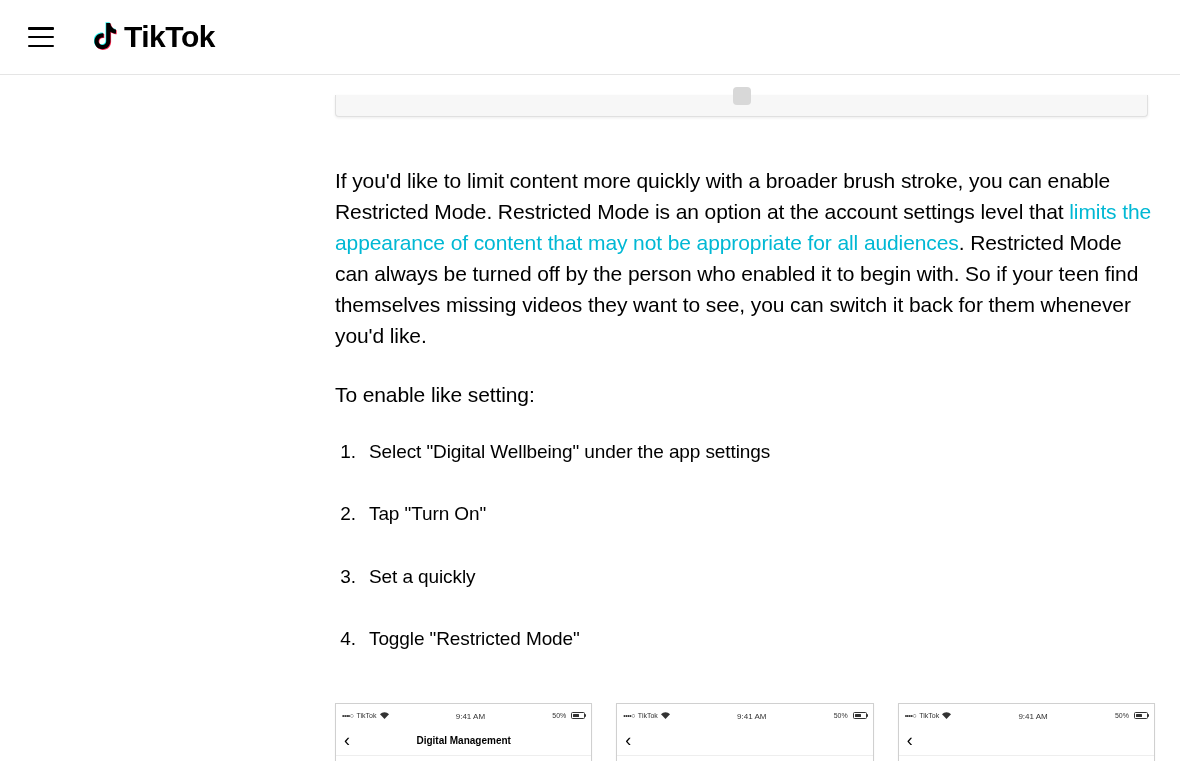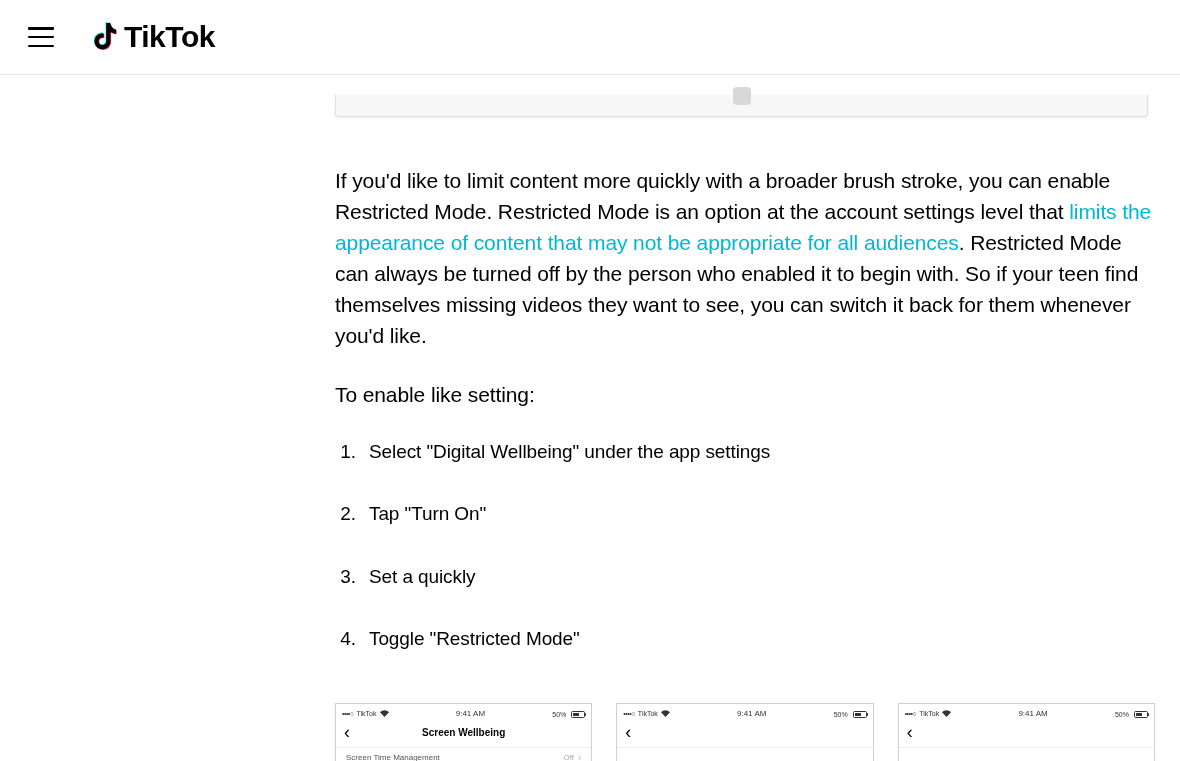--- a/index.html
+++ b/index.html
@@ -115,25 +115,26 @@
       height: 64px;
       border: 1px solid #d0d0d0;
       background: #fff;
       overflow: hidden;
       box-shadow: 0 1px 2px rgba(0,0,0,0.04);
     }
     .status-bar {
       height: 14px;
       display: flex;
       justify-content: space-between;
-      align-items: flex-end;
+      align-items: flex-start;
       padding: 0 6px;
       font-size: 7px;
       color: #333;
       background: #fff;
+      margin-top: 8px;
     }
     .status-left, .status-right {
       display: flex;
       align-items: center;
       gap: 3px;
     }
     .status-center {
       font-size: 8px;
       font-weight: 500;
     }
@@ -268,21 +269,21 @@
           <span>50%</span>
           <span class="battery">
             <span class="battery-body">
                 <span class="battery-fill"></span>
               </span>
           </span>
         </div>
       </div>
       <div class="nav-bar">
         <span class="back-chevron">‹</span>
-        <span class="nav-title">Screen Wellbeing</span>
+        <span class="nav-title">Digital Management</span>
       </div>
       <div class="list-row">
         <span>Screen Time Management</span>
         <span class="row-right">
           <span>Off</span>
           <span class="chevron-right">›</span>
         </span>
       </div>
     </div>
 

